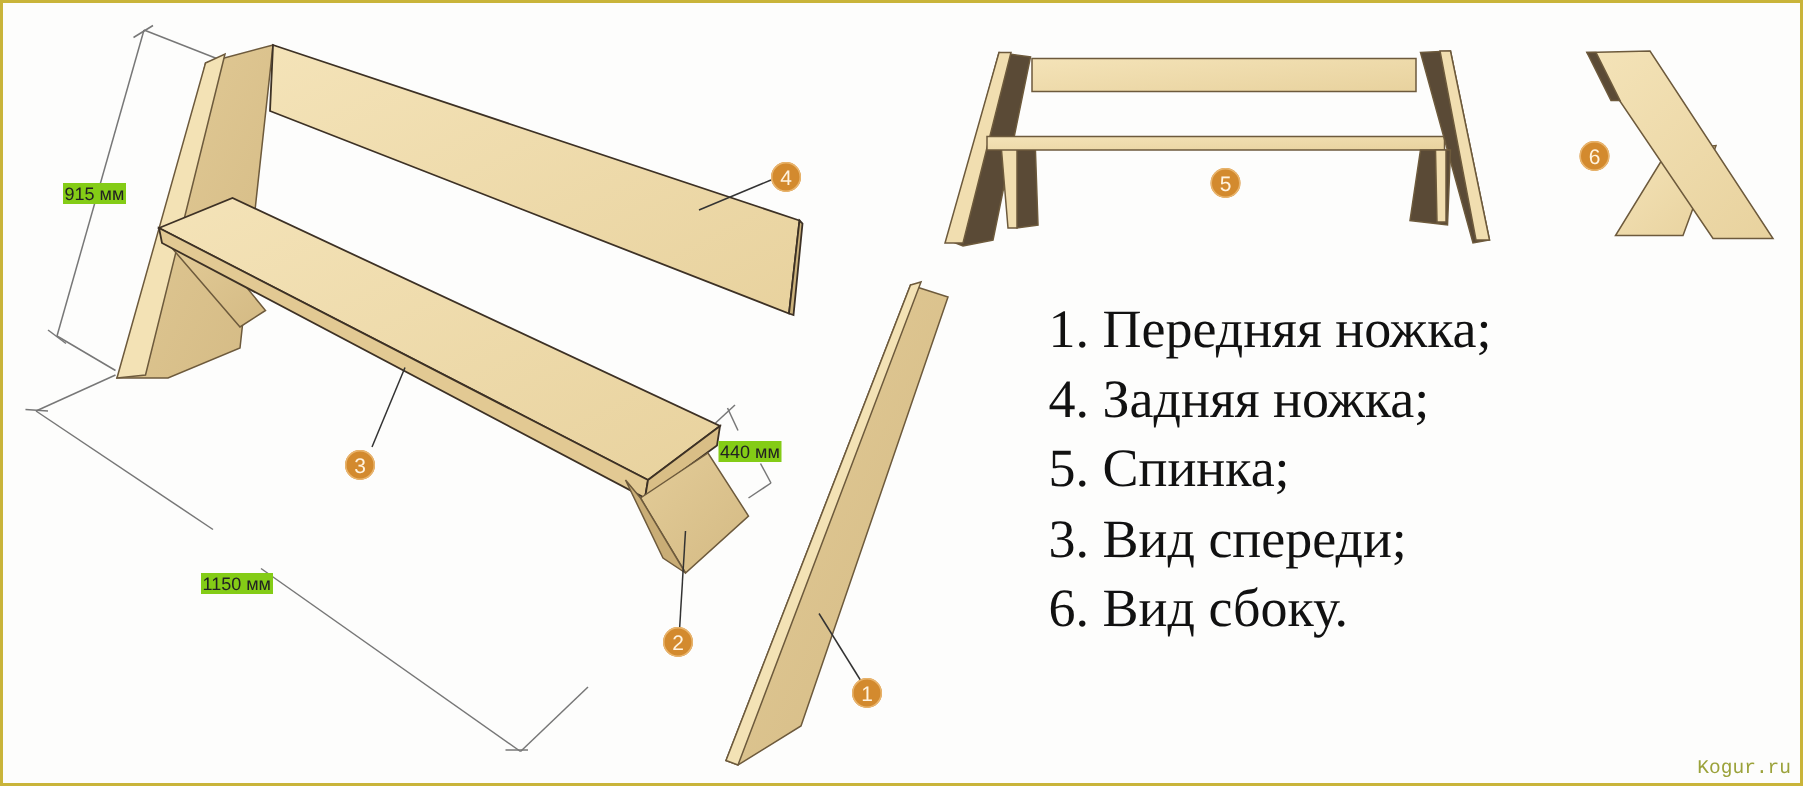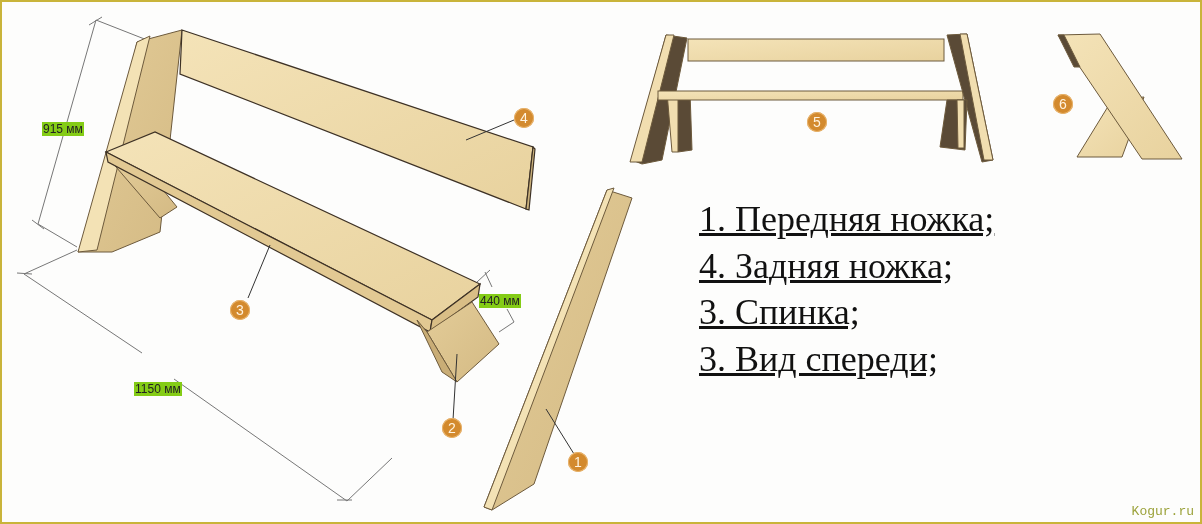--- a/index.html
+++ b/index.html
@@ -15,21 +15,21 @@
     }
     .badge {
       position: absolute; width: 20px; height: 20px; border-radius: 50%;
       background: #d38a2e; color: #fff3df; font-family: "Liberation Sans", sans-serif;
       font-size: 14px; line-height: 20px; text-align: center; box-shadow: 0 0 0 1px #e9b56e inset;
     }
     .legend {
       position: absolute; left: 697px; top: 194px; margin: 0; padding: 0; list-style: none;
       font-family: "Liberation Serif", serif; font-size: 36px; line-height: 46.5px; color: #111;
     }
-    .legend li { white-space: nowrap; text-decoration: underline; }
+    .legend li { white-space: nowrap; }
     .watermark {
       position: absolute; right: 6px; bottom: 3px; font-family: Liberation Mono, monospace;
       font-size: 13px; color: #9ba23a;
     }
   </style>
 </head>
 <body>
 
 <div class="frame">
 
@@ -127,18 +127,19 @@
   <span class="badge" style="left:566px; top:450px;">1</span>
   <span class="badge" style="left:440px; top:416px;">2</span>
   <span class="badge" style="left:228px; top:298px;">3</span>
   <span class="badge" style="left:512px; top:106px;">4</span>
   <span class="badge" style="left:805px; top:110px;">5</span>
   <span class="badge" style="left:1051px; top:92px;">6</span>
 
   <ul class="legend">
     <li>1. Передняя ножка;</li>
     <li>4. Задняя ножка;</li>
-    <li>3. Спинка;</li>
+    <li>5. Спинка;</li>
     <li>3. Вид спереди;</li>
+    <li>6. Вид сбоку.</li>
   </ul>
 
   <span class="watermark">Kogur.ru</span>
 </div>
 
 </body></html>

